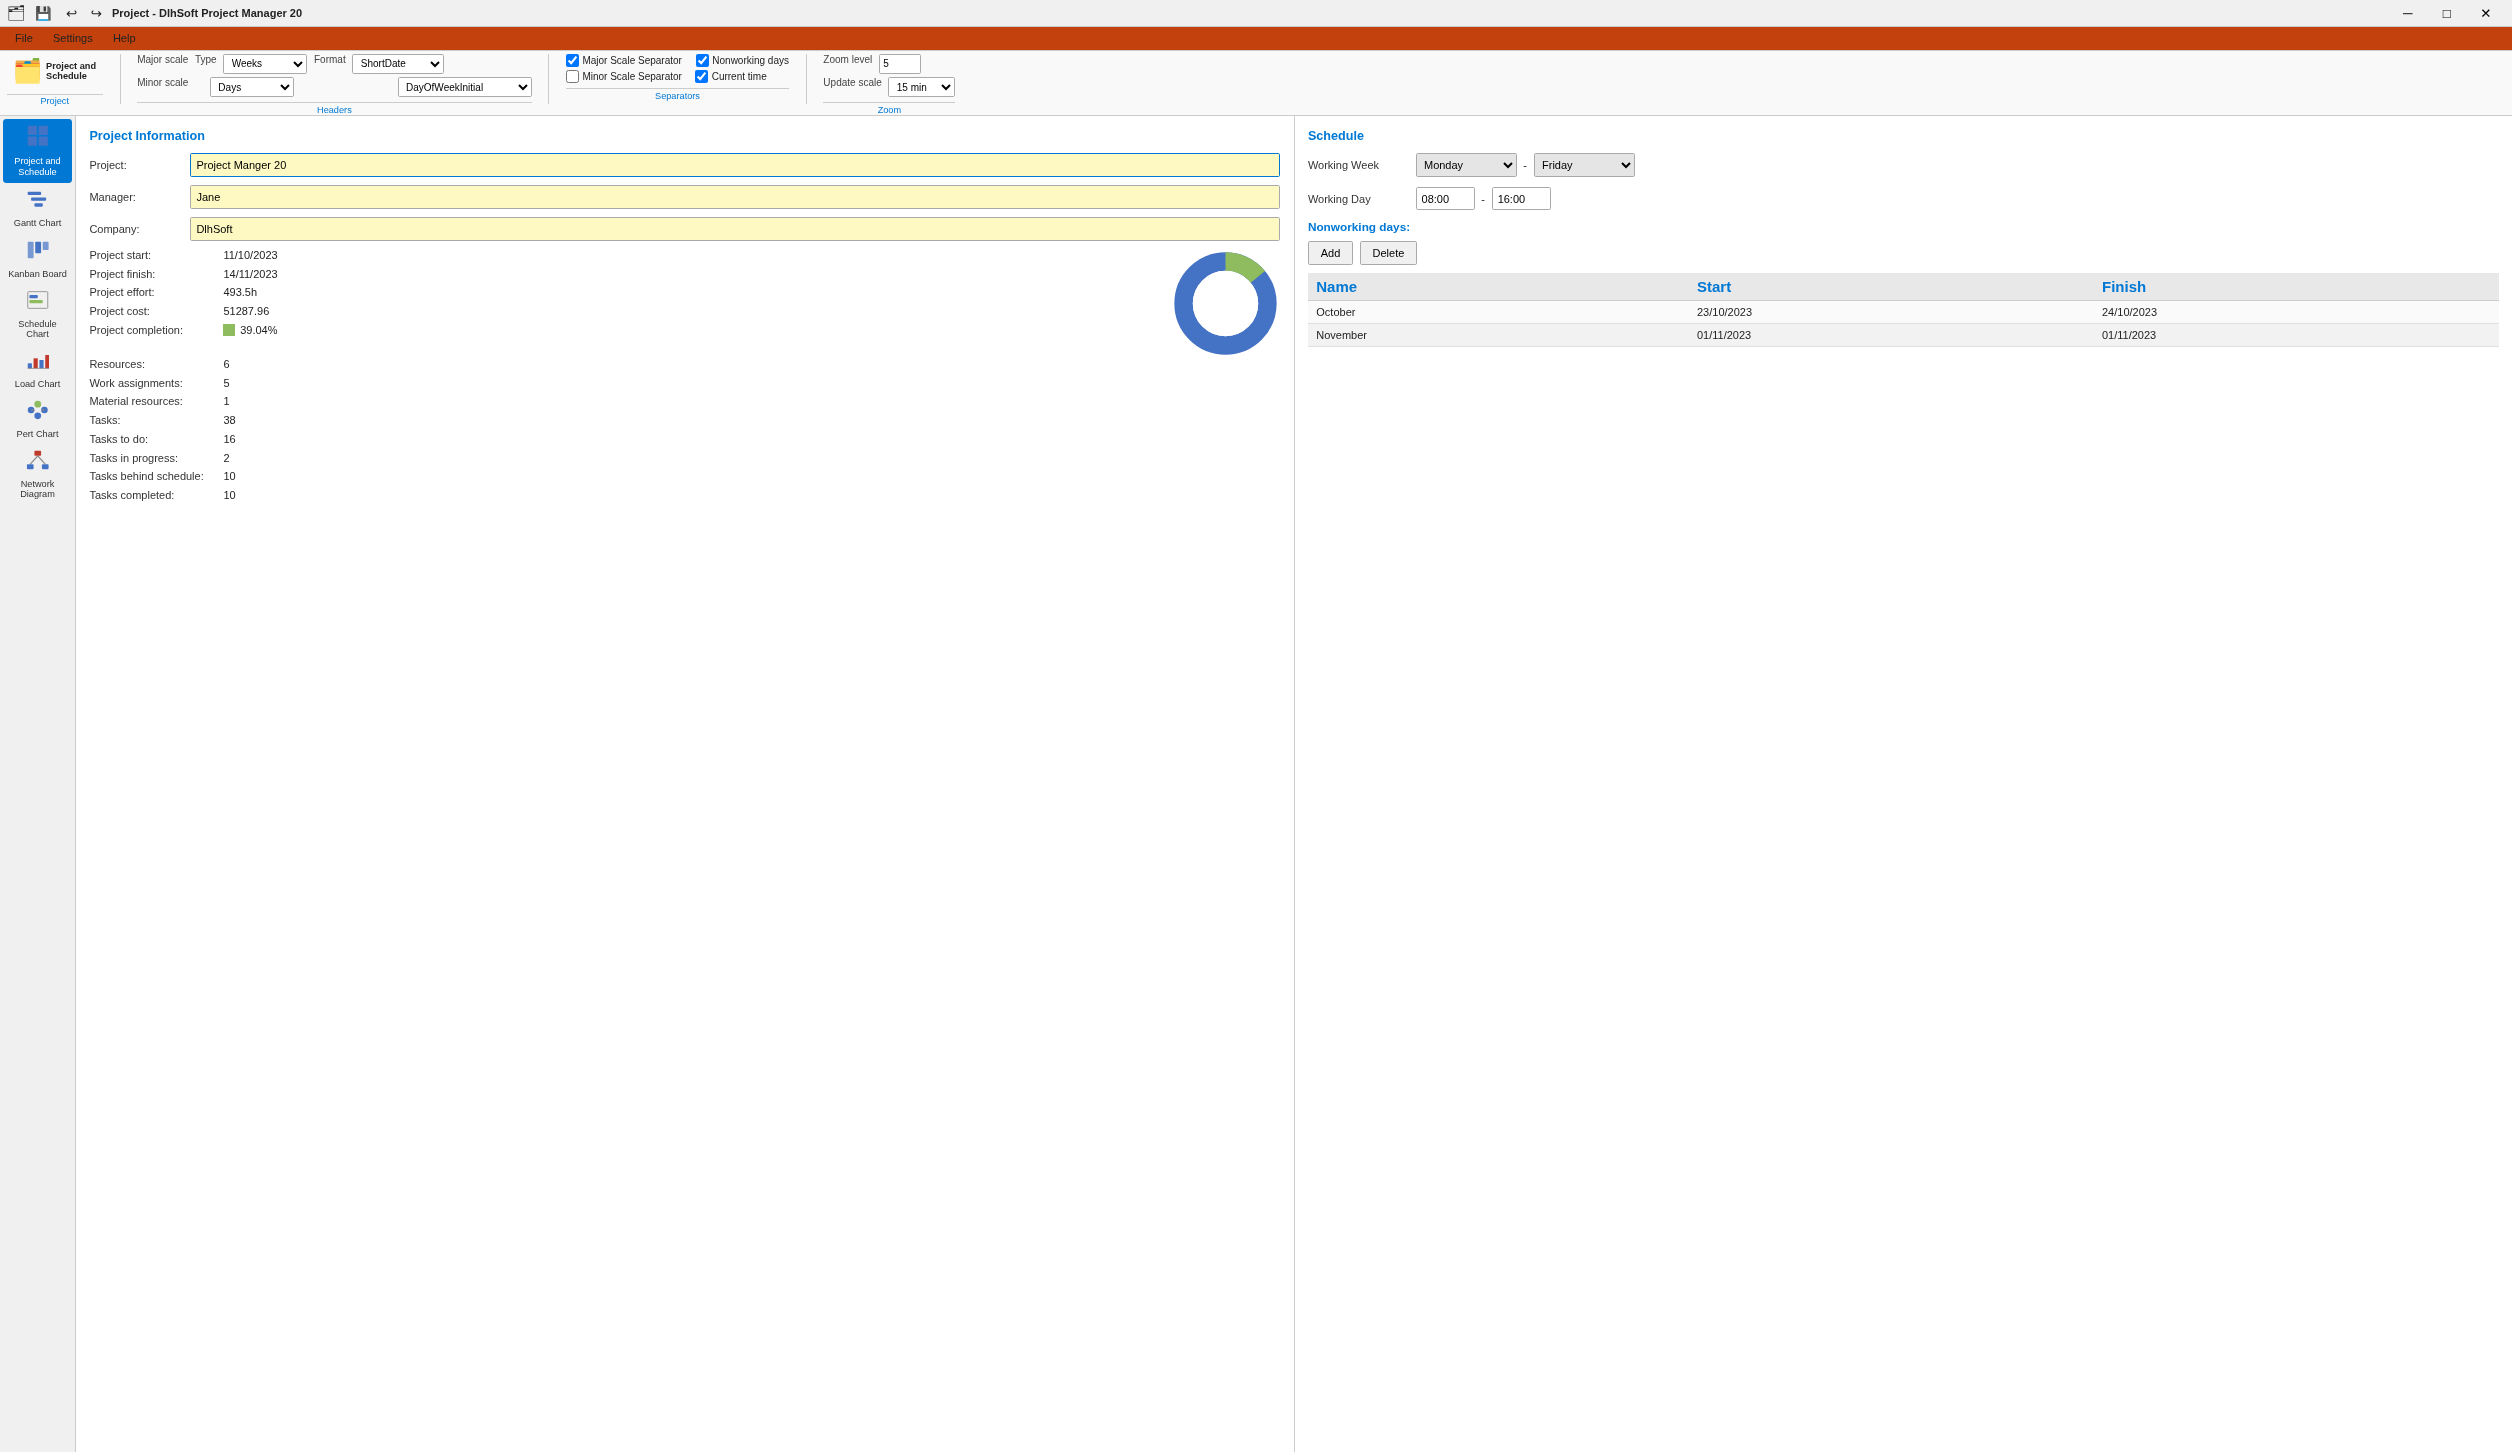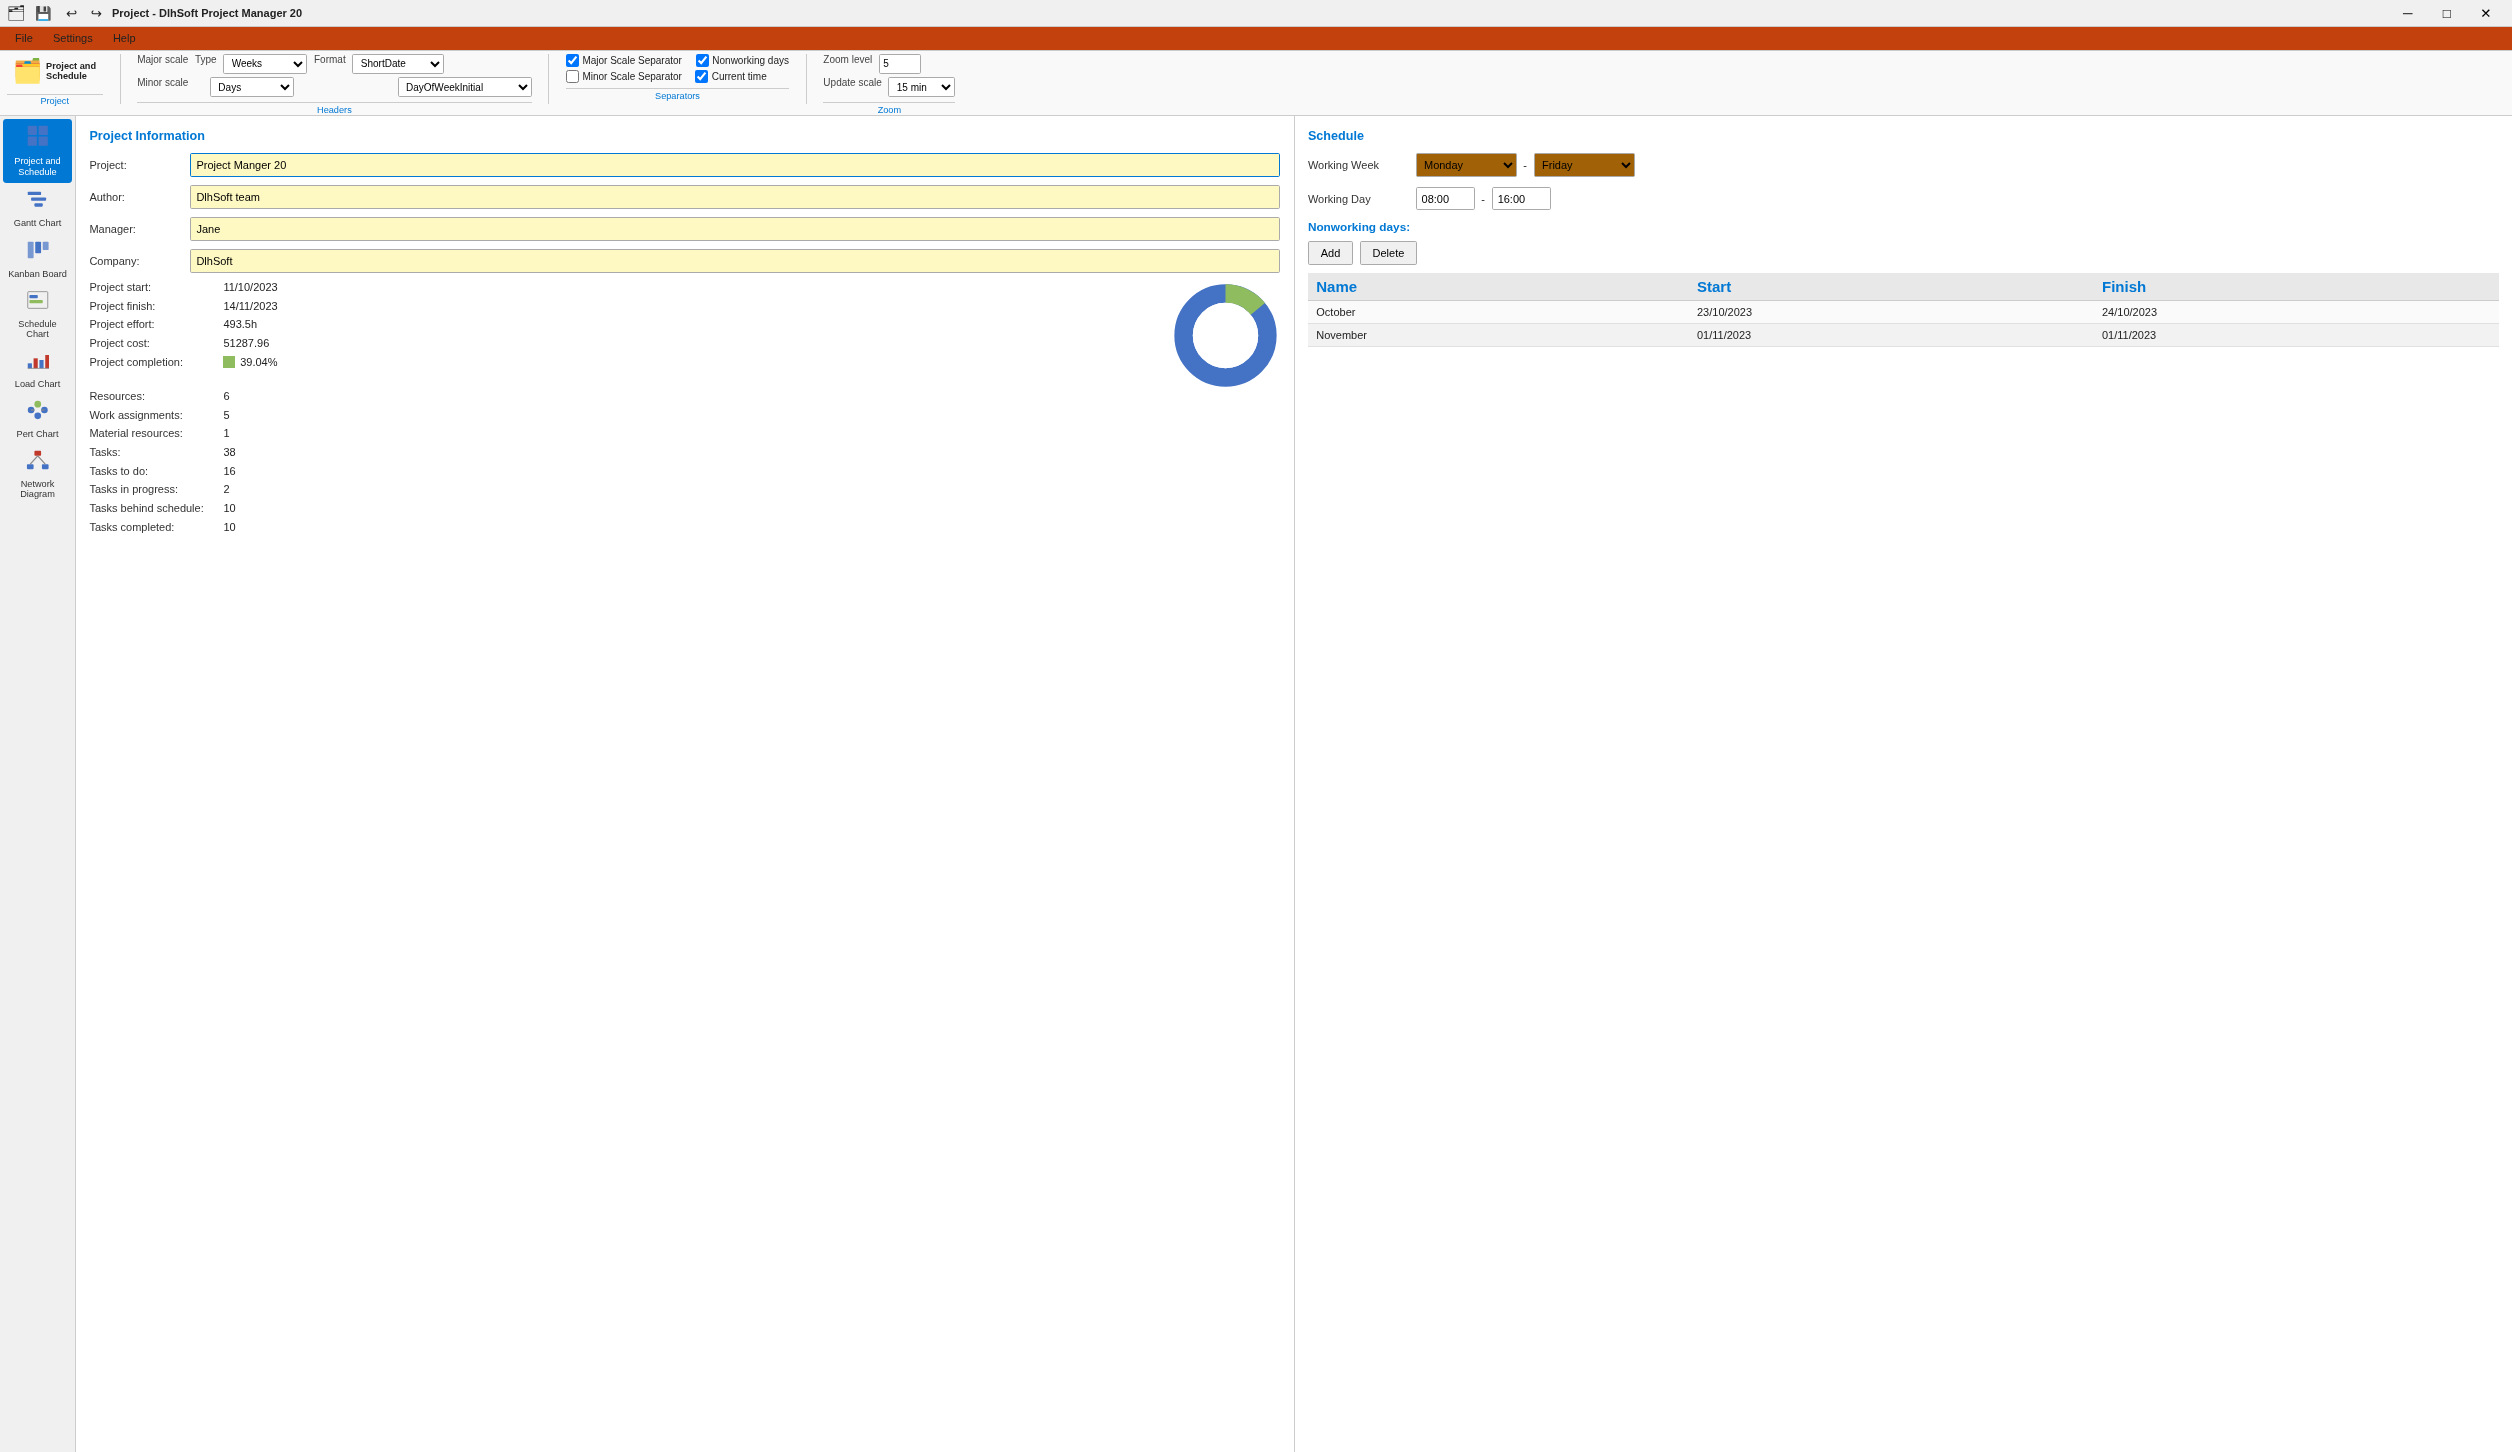--- a/index.html
+++ b/index.html
@@ -100,21 +100,21 @@
     .completion-badge {
       display: inline-flex; align-items: center; gap: 5px;
     }
     .completion-color { width: 11.8px; height: 11.8px; background: #8fbc5f; display: inline-block; }
     .donut-container { width: 109px; height: 109px; }
 
     
     .schedule-row { display: flex; align-items: center; margin-bottom: 10px; gap: 6.7px; }
     .schedule-label { width: 101px; font-size: 11px; color: #333; flex-shrink: 0; }
     .schedule-select {
-      height: 23.5px; padding: 0 3.4px; border: 0.8px solid #aaa; background: #a16207;
+      height: 23.5px; padding: 0 3.4px; border: 0.8px solid #aaa; background: #e5e5e5;
       font-size: 11px; border-radius: 1.7px; min-width: 101px;
     }
     .schedule-dash { font-size: 11px; }
     .schedule-time {
       height: 23.5px; padding: 0 5px; border: 0.8px solid #aaa; background: white;
       font-size: 11px; border-radius: 1.7px; width: 59px;
     }
 
     .nonworking-title { color: #0078d4; font-size: 11.8px; font-weight: 600; margin-bottom: 6.7px; }
     .btn {
@@ -340,24 +340,20 @@
   </div>
 
   <div class="content-area">
 
     <div class="project-panel">
       <div class="panel-title">Project Information</div>
 
       <div class="form-row">
         <span class="form-label">Project:</span>
         <input class="form-input" type="text" value="Project Manger 20" style="">
-      </div>
-      <div class="form-row">
-        <span class="form-label">Author:</span>
-        <input class="form-input" type="text" value="DlhSoft team" style="border-color: rgb(170, 170, 170);">
       </div>
       <div class="form-row">
         <span class="form-label">Manager:</span>
         <input class="form-input" type="text" value="Jane" style="border-color: rgb(170, 170, 170);">
       </div>
       <div class="form-row">
         <span class="form-label">Company:</span>
         <input class="form-input" type="text" value="DlhSoft" style="border-color: rgb(170, 170, 170);">
       </div>
 

